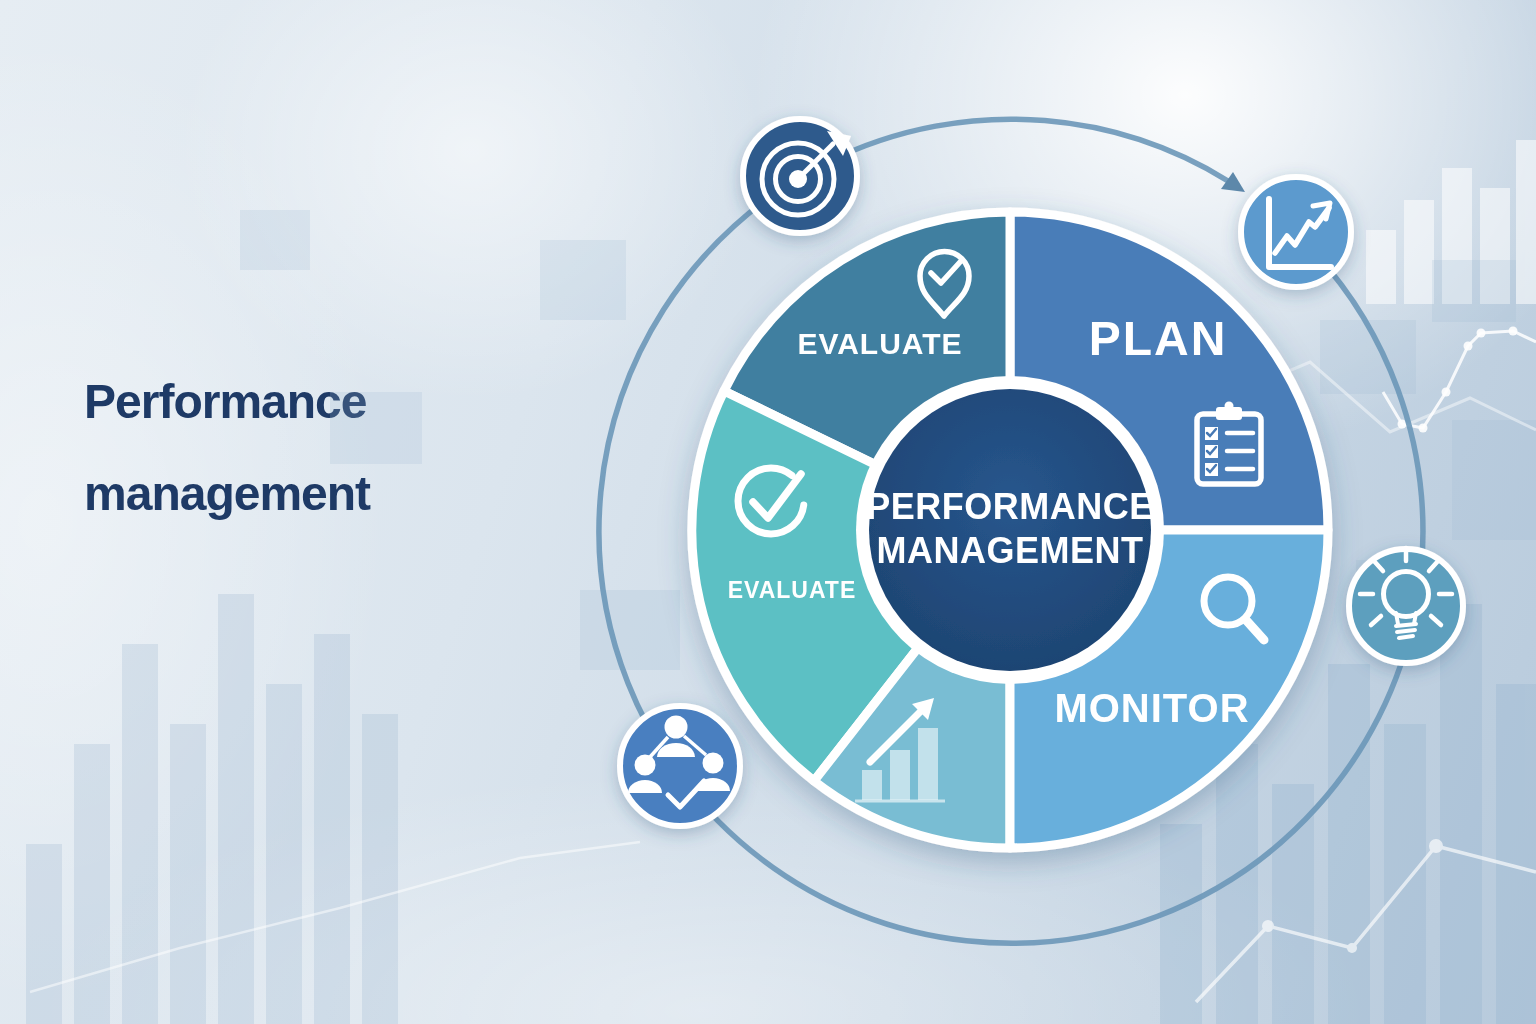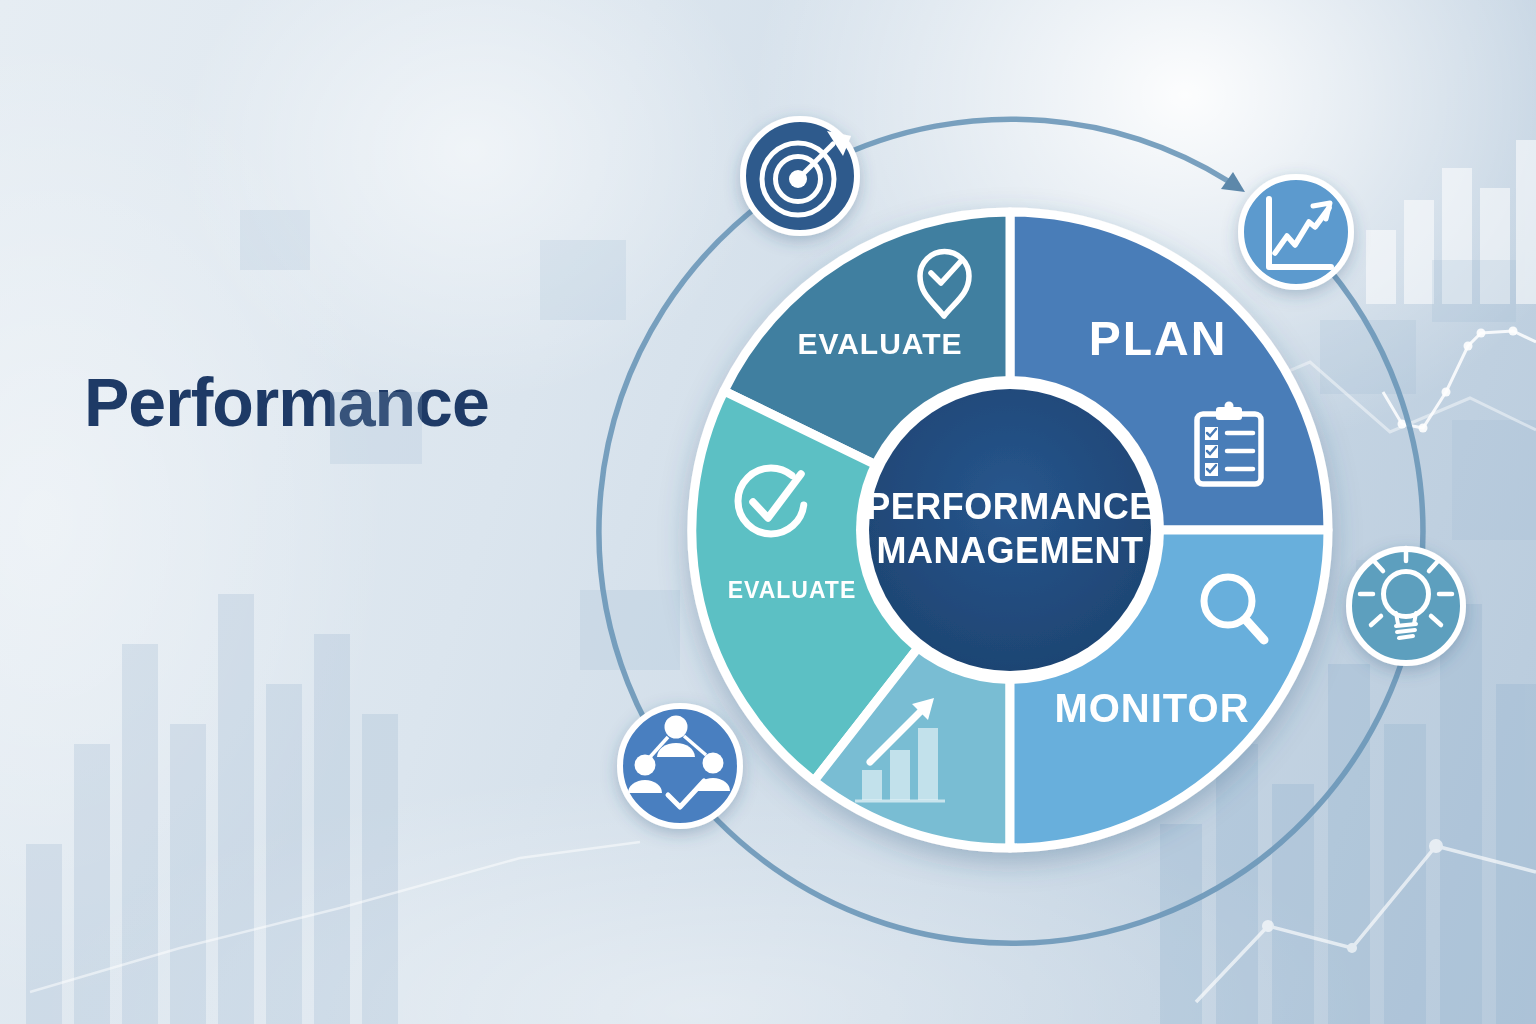--- a/index.html
+++ b/index.html
@@ -8,32 +8,33 @@
     font-family:"Liberation Sans",sans-serif;
     background:
       radial-gradient(620px 520px at 1185px 95px, rgba(255,255,255,.95), transparent 70%),
       radial-gradient(420px 360px at 470px 150px, rgba(255,255,255,.55), transparent 70%),
       radial-gradient(900px 320px at 700px 1010px, rgba(255,255,255,.40), transparent 75%),
       radial-gradient(500px 700px at 40px 520px, rgba(255,255,255,.40), transparent 70%),
       linear-gradient(108deg,#e6edf3 0%,#dbe5ee 35%,#cbd9e6 65%,#b7cadc 100%);
   }
   .title{
     position:absolute;left:84px;top:356px;
-    font-size:68px;font-weight:bold;line-height:92px;letter-spacing:-1px;
+    font-size:48px;font-weight:bold;line-height:92px;letter-spacing:-1px;
     color:#1e3a66;
   }
   svg{position:absolute;left:0;top:0;}
   svg text{font-family:"Liberation Sans",sans-serif;font-weight:bold;fill:#ffffff;}
   .seg-label{paint-order:stroke;}
 </style>
 </head>
 <body>
 
 <div class="title">
   <div>Performance</div>
+  <div>management</div>
 </div>
 
 <svg width="1536" height="1024" viewBox="0 0 1536 1024">
   <defs>
     <radialGradient id="hubGrad" cx="0.5" cy="0.4" r="0.8">
       <stop offset="0" stop-color="#27568d"></stop>
       <stop offset="1" stop-color="#1b3f6a"></stop>
     </radialGradient>
     <filter id="wheelShadow" x="-20%" y="-20%" width="140%" height="140%">
       <feDropShadow dx="0" dy="10" stdDeviation="14" flood-color="#33567c" flood-opacity="0.30"></feDropShadow>

